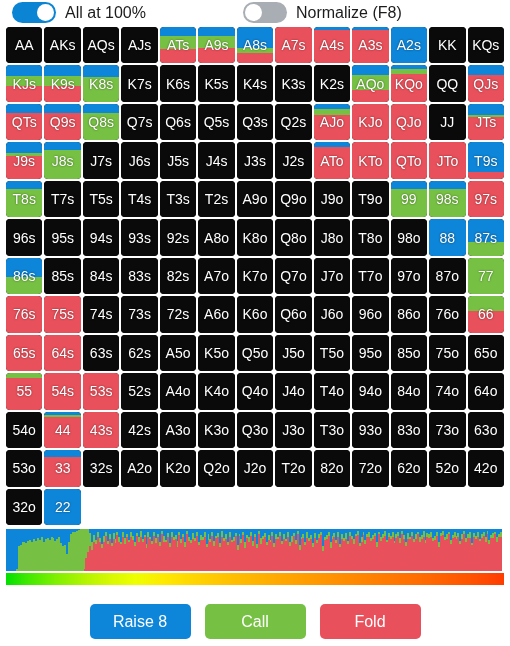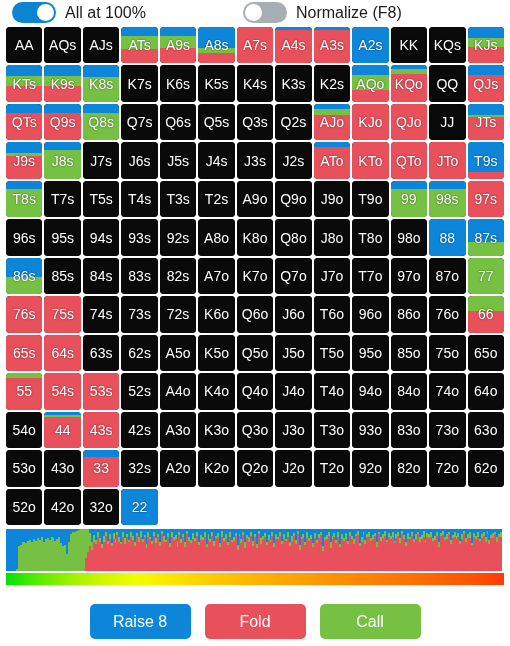--- a/index.html
+++ b/index.html
@@ -123,20 +123,26 @@
       <div class="cell">
         <div class="stack">
           <div class="seg none" style="height: 100%;"></div>
         </div>
         <div class="cell-label">AA</div>
       </div>
       <div class="cell">
         <div class="stack">
           <div class="seg none" style="height: 100%;"></div>
         </div>
+        <div class="cell-label">AKs</div>
+      </div>
+      <div class="cell">
+        <div class="stack">
+          <div class="seg none" style="height: 100%;"></div>
+        </div>
         <div class="cell-label">AQs</div>
       </div>
       <div class="cell">
         <div class="stack">
           <div class="seg none" style="height: 100%;"></div>
         </div>
         <div class="cell-label">AJs</div>
       </div>
       <div class="cell">
         <div class="stack">
@@ -207,28 +213,20 @@
           <div class="seg fold" style="height: 44%;"></div>
         </div>
         <div class="cell-label">KJs</div>
       </div>
       <div class="cell">
         <div class="stack">
           <div class="seg raise" style="height: 30%;"></div>
           <div class="seg call" style="height: 26%;"></div>
           <div class="seg fold" style="height: 44%;"></div>
         </div>
-        <div class="cell-label">KTs</div>
-      </div>
-      <div class="cell">
-        <div class="stack">
-          <div class="seg raise" style="height: 30%;"></div>
-          <div class="seg call" style="height: 26%;"></div>
-          <div class="seg fold" style="height: 44%;"></div>
-        </div>
         <div class="cell-label">K9s</div>
       </div>
       <div class="cell">
         <div class="stack">
           <div class="seg raise" style="height: 32%;"></div>
           <div class="seg call" style="height: 68%;"></div>
         </div>
         <div class="cell-label">K8s</div>
       </div>
       <div class="cell">
@@ -730,39 +728,39 @@
       <div class="cell">
         <div class="stack">
           <div class="seg none" style="height: 100%;"></div>
         </div>
         <div class="cell-label">72s</div>
       </div>
       <div class="cell">
         <div class="stack">
           <div class="seg none" style="height: 100%;"></div>
         </div>
+        <div class="cell-label">A6o</div>
+      </div>
+      <div class="cell">
+        <div class="stack">
+          <div class="seg none" style="height: 100%;"></div>
+        </div>
         <div class="cell-label">K6o</div>
       </div>
       <div class="cell">
         <div class="stack">
           <div class="seg none" style="height: 100%;"></div>
         </div>
         <div class="cell-label">Q6o</div>
       </div>
       <div class="cell">
         <div class="stack">
           <div class="seg none" style="height: 100%;"></div>
         </div>
         <div class="cell-label">J6o</div>
-      </div>
-      <div class="cell">
-        <div class="stack">
-          <div class="seg none" style="height: 100%;"></div>
-        </div>
-        <div class="cell-label">T6o</div>
       </div>
       <div class="cell">
         <div class="stack">
           <div class="seg none" style="height: 100%;"></div>
         </div>
         <div class="cell-label">96o</div>
       </div>
       <div class="cell">
         <div class="stack">
           <div class="seg none" style="height: 100%;"></div>
@@ -1020,26 +1018,20 @@
         <div class="cell-label">63o</div>
       </div>
       <div class="cell">
         <div class="stack">
           <div class="seg none" style="height: 100%;"></div>
         </div>
         <div class="cell-label">53o</div>
       </div>
       <div class="cell">
         <div class="stack">
-          <div class="seg none" style="height: 100%;"></div>
-        </div>
-        <div class="cell-label">43o</div>
-      </div>
-      <div class="cell">
-        <div class="stack">
           <div class="seg raise" style="height: 20%;"></div>
           <div class="seg fold" style="height: 80%;"></div>
         </div>
         <div class="cell-label">33</div>
       </div>
       <div class="cell">
         <div class="stack">
           <div class="seg none" style="height: 100%;"></div>
         </div>
         <div class="cell-label">32s</div>
@@ -1066,26 +1058,20 @@
         <div class="stack">
           <div class="seg none" style="height: 100%;"></div>
         </div>
         <div class="cell-label">J2o</div>
       </div>
       <div class="cell">
         <div class="stack">
           <div class="seg none" style="height: 100%;"></div>
         </div>
         <div class="cell-label">T2o</div>
-      </div>
-      <div class="cell">
-        <div class="stack">
-          <div class="seg none" style="height: 100%;"></div>
-        </div>
-        <div class="cell-label">92o</div>
       </div>
       <div class="cell">
         <div class="stack">
           <div class="seg none" style="height: 100%;"></div>
         </div>
         <div class="cell-label">82o</div>
       </div>
       <div class="cell">
         <div class="stack">
           <div class="seg none" style="height: 100%;"></div>
@@ -2355,17 +2341,17 @@
           <div class="sseg raise" style="height: 6%;"></div>
           <div class="sseg call" style="height: 14%;"></div>
           <div class="sseg fold" style="height: 80%;"></div>
         </div>
       </div>
     <div class="gradient-bar"></div>
   </div>
 
   <div class="buttons">
     <button class="btn raise">Raise 8</button>
+    <button class="btn call">Call</button>
     <button class="btn fold">Fold</button>
-    <button class="btn call">Call</button>
   </div>
 
 </div>
 
 </body></html>

